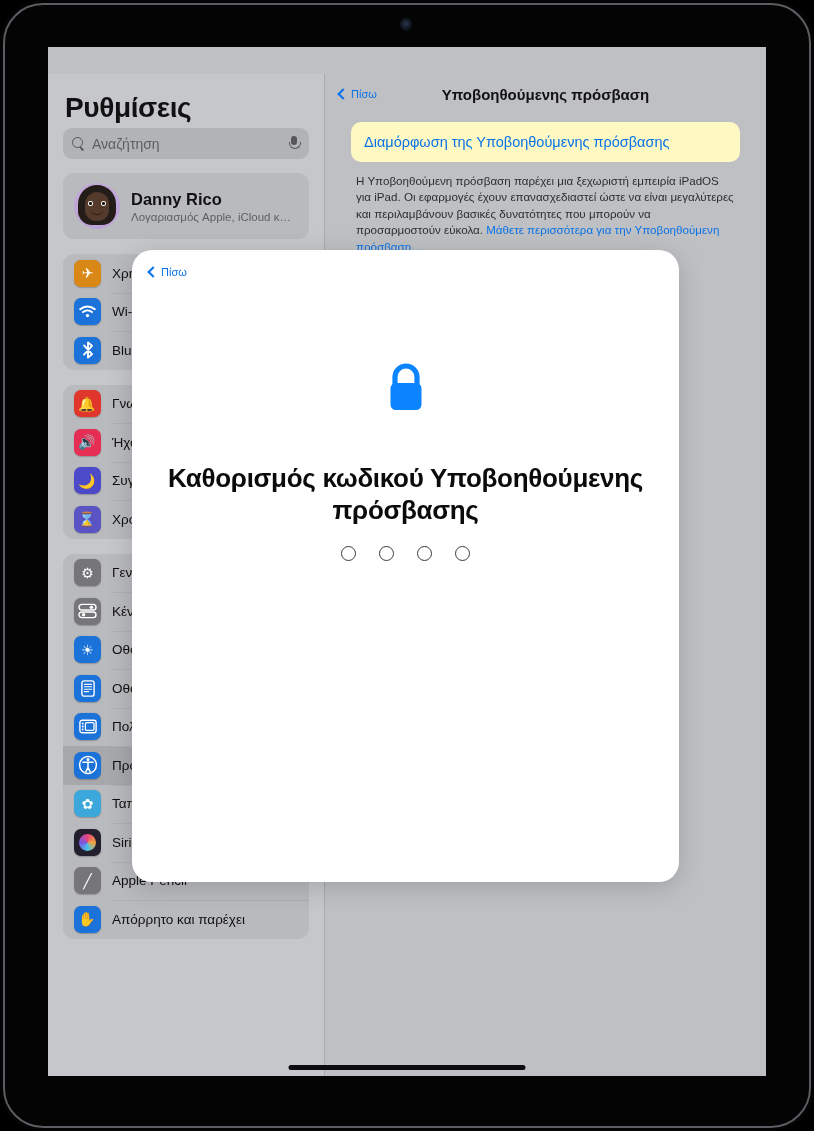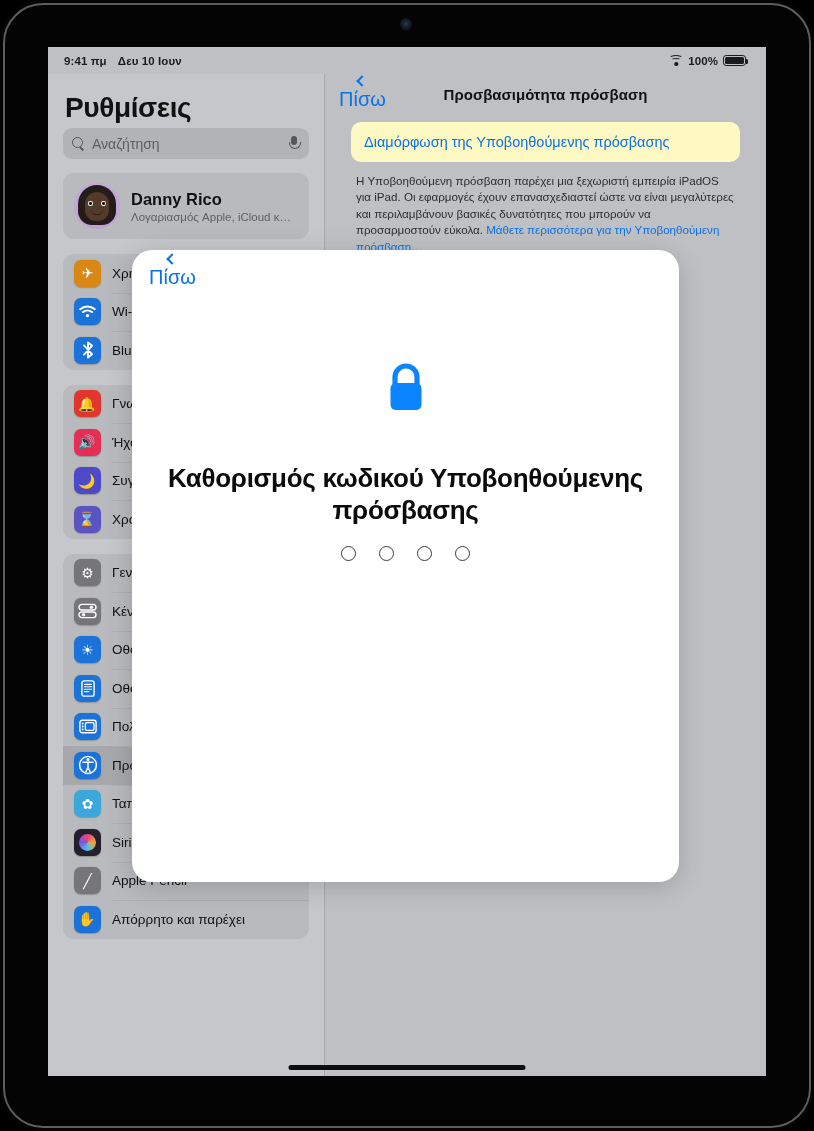--- a/index.html
+++ b/index.html
@@ -157,21 +157,21 @@
     width: 27px; height: 27px; border-radius: 7px; flex: none;
     display: flex; align-items: center; justify-content: center;
     color: #fff; font-size: 14px; line-height: 1;
     box-shadow: 0 .5px 1.2px rgba(0,0,0,.22);
   }
 
   
   #detail-nav {
     height: 40px; display: flex; align-items: center; position: relative; padding: 0 14px;
   }
-  .back-btn { display: flex; align-items: center; gap: 3px; color: #0a72e8; font-size: 20px; flex-direction: column; }
+  .back-btn { display: flex; align-items: center; gap: 3px; color: #0a72e8; font-size: 11px; }
   .chev {
     width: 8px; height: 8px; border-left: 2.4px solid #0a72e8; border-bottom: 2.4px solid #0a72e8;
     transform: rotate(45deg); margin-right: 1px;
   }
   #detail-title {
     position: absolute; left: 0; right: 0; text-align: center;
     font-size: 15px; font-weight: bold; color: #111; pointer-events: none;
   }
   #detail-body { padding: 8px 26px 0 26px; }
   #config-card {
@@ -216,37 +216,20 @@
 </style>
 </head>
 <body>
 
 <div id="device">
   <div id="bezel-outline"></div>
   <div id="camera"></div>
 
   <div id="screen">
 
-    <div id="statusbar">
-      <div id="status-left">
-        <span>9:41 πμ</span>
-        <span>Δευ 10 Ιουν</span>
-      </div>
-      <div id="status-right">
-        <span class="wifi-glyph">
-            <i></i>
-            <i></i>
-            <i></i>
-          </span>
-        <span>100%</span>
-        <span class="batt">
-            <span></span>
-          </span>
-      </div>
-    </div>
 
     <div id="split">
 
       <div id="sidebar">
         <div id="settings-title">Ρυθμίσεις</div>
 
         <div id="search-field">
           <span class="s-ic"></span>
           <span id="search-placeholder">Αναζήτηση</span>
           <span class="mic-ic"></span>
@@ -403,21 +386,21 @@
             </div>
           </div>
       </div>
 
       <div id="detail">
         <div id="detail-nav">
           <div class="back-btn">
             <span class="chev"></span>
             <span>Πίσω</span>
           </div>
-          <div id="detail-title">Προσβασιμότητα πρόσβαση</div>
+          <div id="detail-title">Υποβοηθούμενης πρόσβαση</div>
         </div>
 
         <div id="detail-body">
           <div id="config-card">
             <span id="config-link">Διαμόρφωση της Υποβοηθούμενης πρόσβασης</span>
           </div>
           <div id="detail-desc">
             <span>Η Υποβοηθούμενη πρόσβαση παρέχει μια ξεχωριστή εμπειρία iPadOS για iPad. Οι εφαρμογές έχουν επανασχεδιαστεί ώστε να είναι μεγαλύτερες και περιλαμβάνουν βασικές δυνατότητες που μπορούν να προσαρμοστούν εύκολα. </span><a href="#">Μάθετε περισσότερα για την Υποβοηθούμενη πρόσβαση…</a>
           </div>
           <div id="detail-desc2">…ορείτε να</div>

